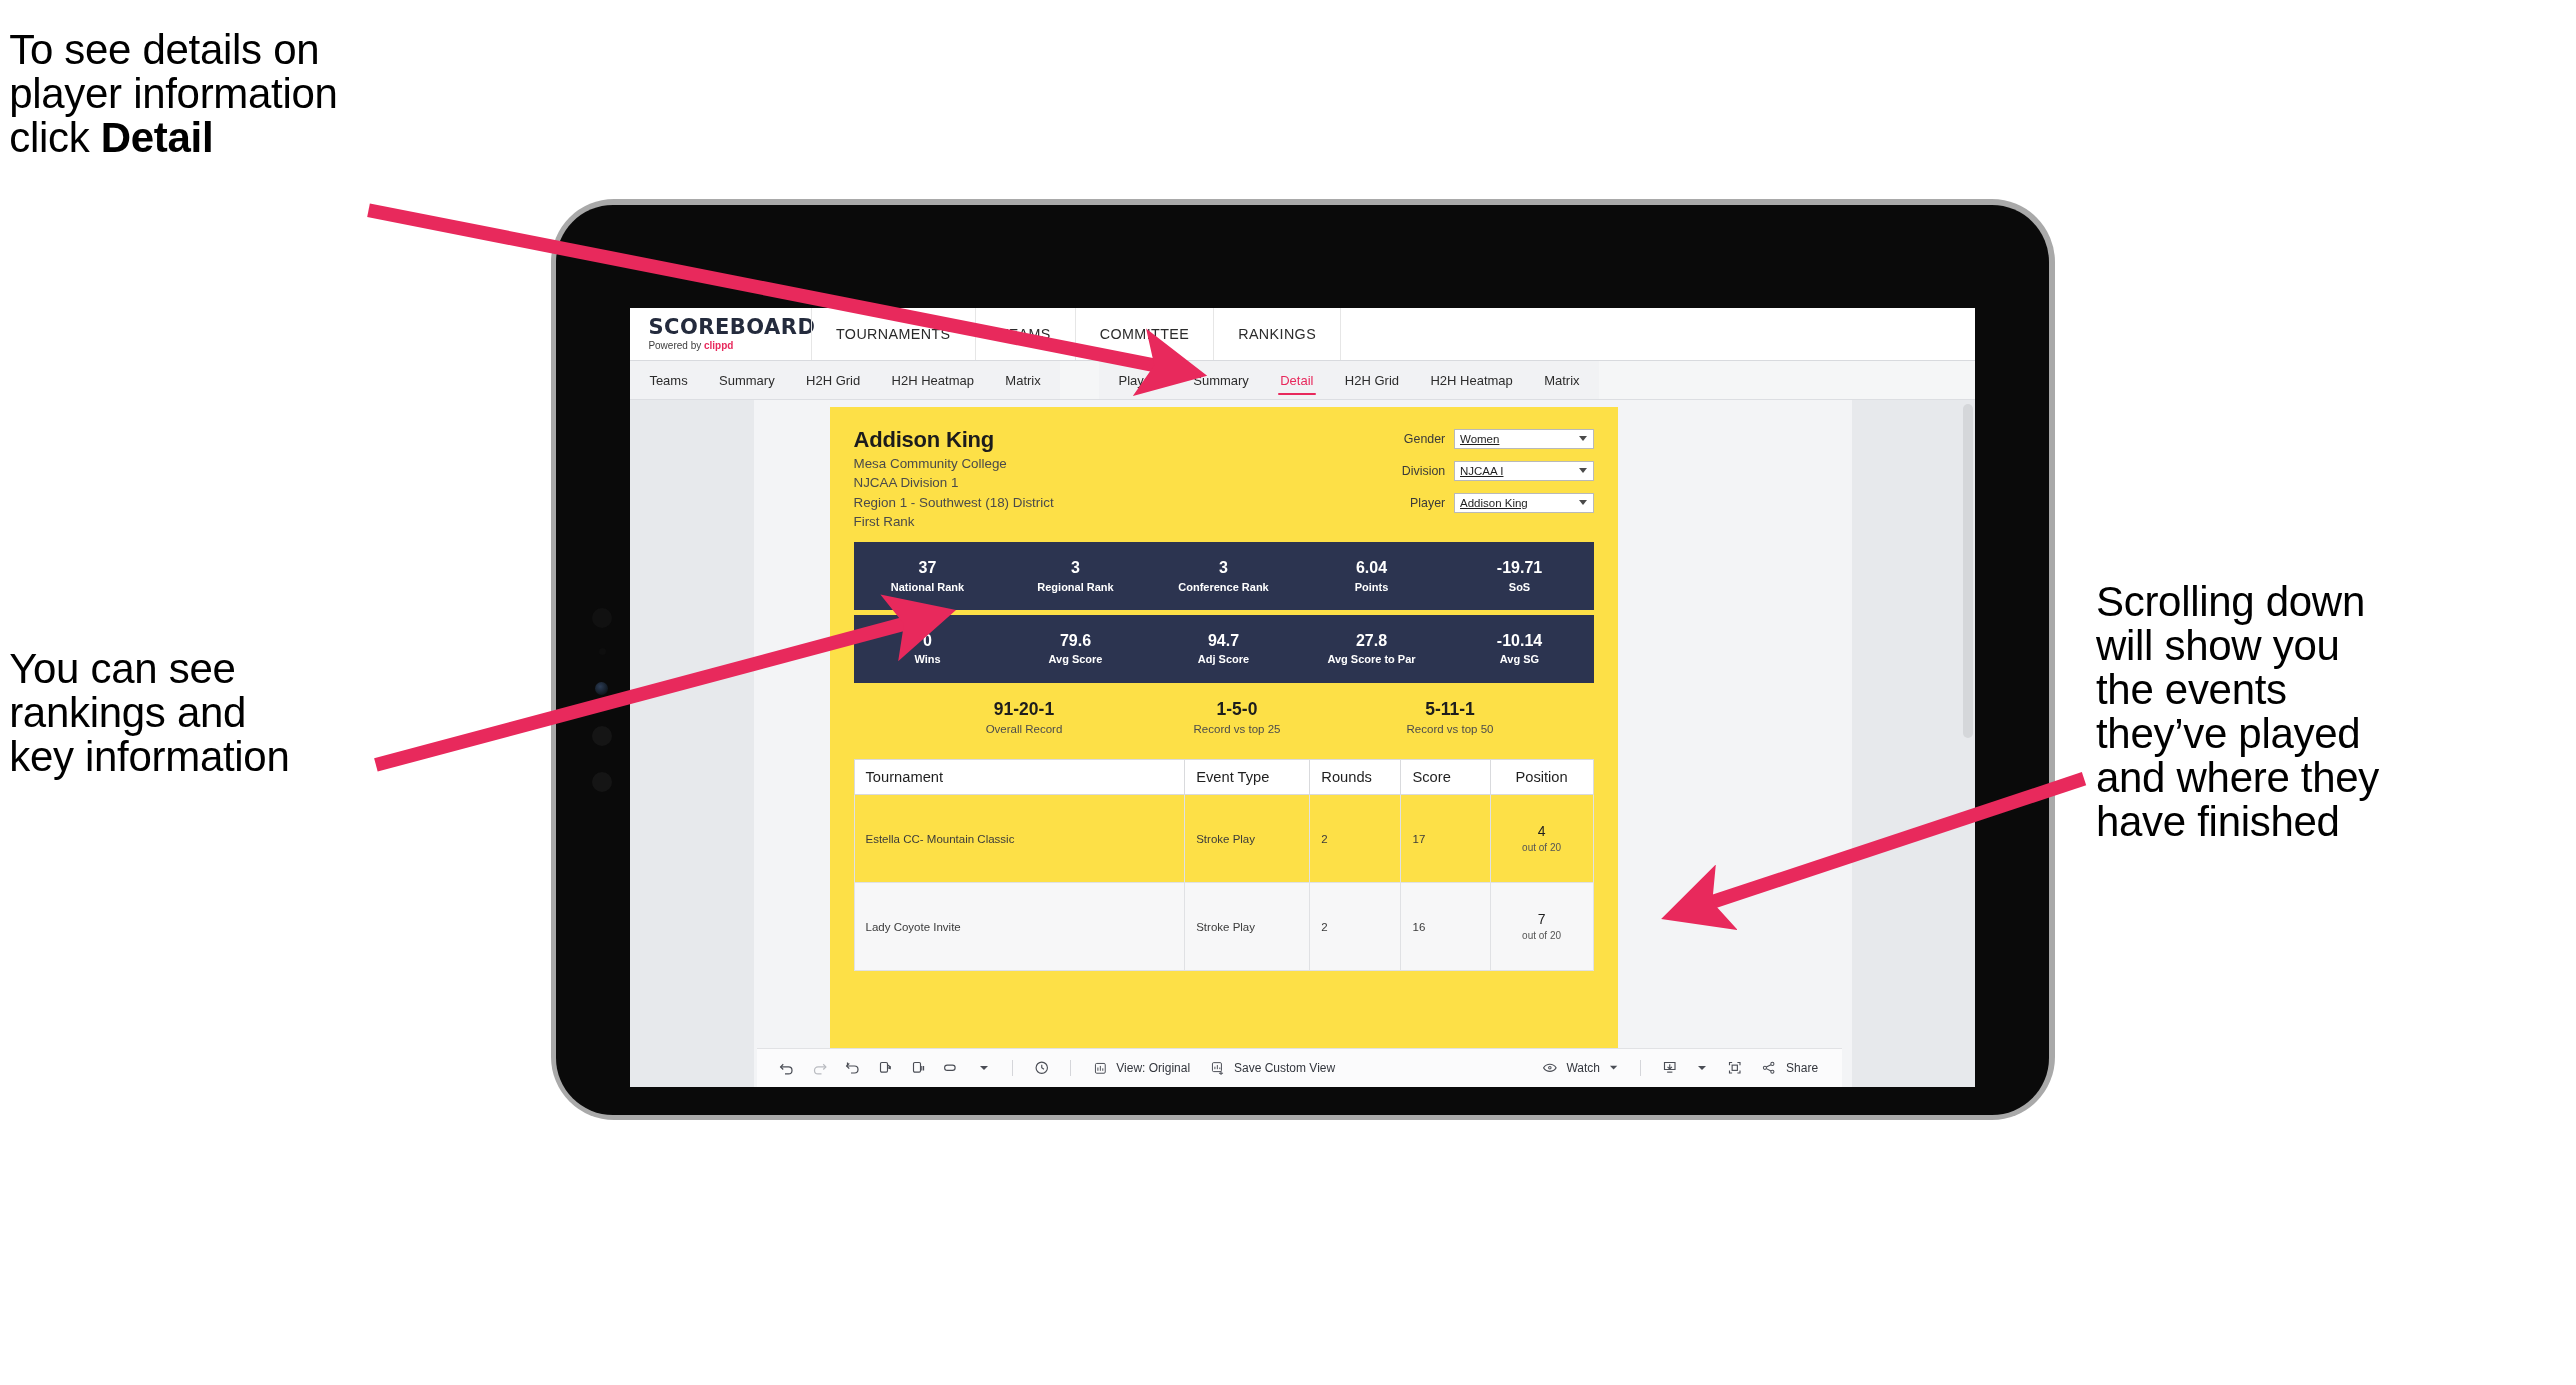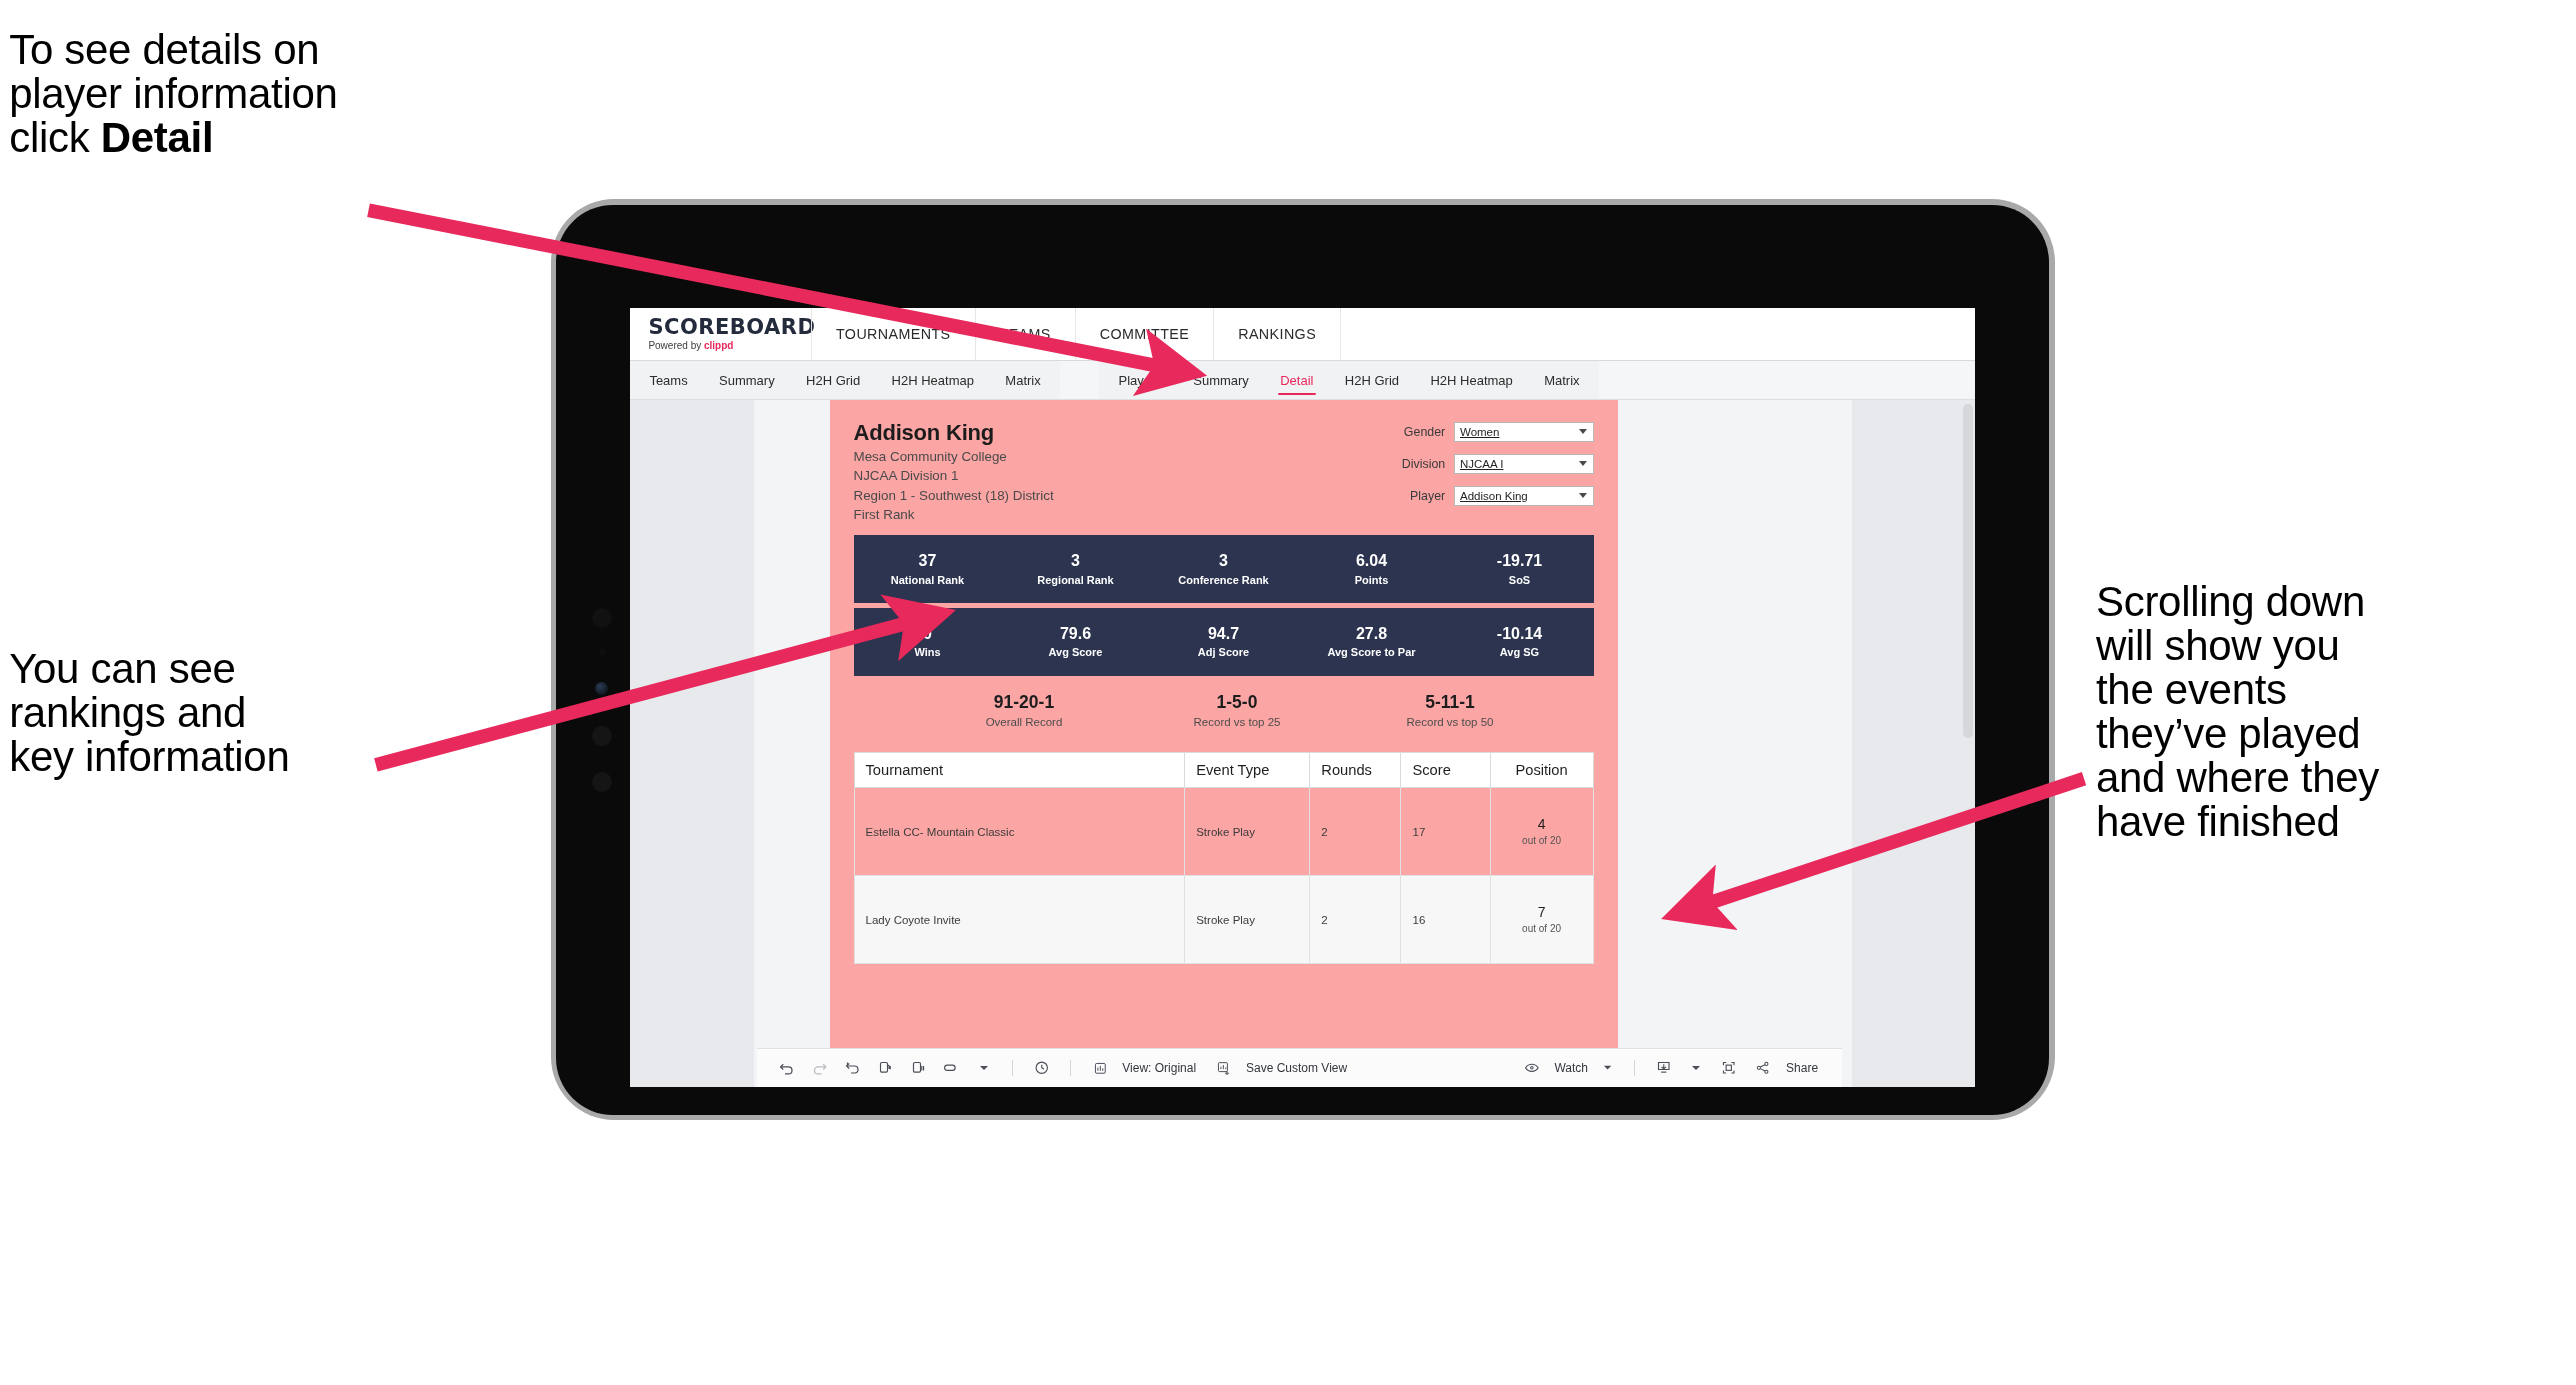--- a/index.html
+++ b/index.html
@@ -57,21 +57,21 @@
   .subtab { font-size:13px; color:#2c2c2c; padding:0 15.7px; height:100%;
             display:flex; align-items:center; cursor:pointer; position:relative; }
   .subtab.active { color:#e8295c; }
   .subtab.active::after { content:""; position:absolute; left:13px; right:13px;
             bottom:3.7px; height:2.8px; background:#e8295c; border-radius:1.8px; }
   .subgap { width:39px; }
 
   .viewport { position:relative; height:687px; background:#e7e9ec;
               display:flex; justify-content:center; }
   .sheet-pad { width:1098px; background:#f3f4f6; position:relative; }
-  .card { position:absolute; left:76px; top:0px; width:788px; background:#fca5a5;
+  .card { position:absolute; left:76px; top:7px; width:788px; background:#fde047;
           padding:20px 24px 0 24px; min-height:652px; }
 
   .card-head { display:flex; justify-content:space-between; }
   .pname { font-size:22px; font-weight:800; color:#1c1c1c; letter-spacing:-0.2px; }
   .pmeta { font-size:13.4px; color:#4a4a4a; line-height:1.32; margin-top:1.8px; }
 
   .filters { width:219px; padding-top:1.8px; }
   .frow { display:flex; align-items:center; justify-content:flex-end; margin-bottom:12px; }
   .flabel { font-size:12.4px; color:#3a3a3a; margin-right:8.3px; }
   .fsel { width:140px; height:20px; border:0.9px solid #b9b9b9; background:#fff;
@@ -105,21 +105,21 @@
   .vscroll { position:absolute; right:1.8px; top:3.7px; width:10px; height:334px;
              background:#d5d7da; border-radius:5.5px; }
 
   
   .tbar { position:absolute; left:757px; top:1048px; width:1085px; height:39px;
           background:#fbfbfc; border-top:0.9px solid #e1e2e5;
           display:flex; align-items:center; padding:0 14.7px; gap:1.8px; }
   .tb-ico { width:31px; height:28px; display:flex; align-items:center;
             justify-content:center; color:#4a4d55; cursor:pointer; }
   .tb-sep { width:0.9px; height:16.6px; background:#d5d6da; margin:0 11px; }
-  .tb-btn { display:flex; align-items:center; gap:15px; font-size:12px;
+  .tb-btn { display:flex; align-items:center; gap:9px; font-size:12px;
             color:#33363d; padding:0 9.2px; height:28px; cursor:pointer; }
   .tb-spacer { flex:1; }
 </style>
 </head>
 <body>
 
 <div class="stage">
 
   <div class="anno" id="anno-top-left">
     <div>To see details on</div>

